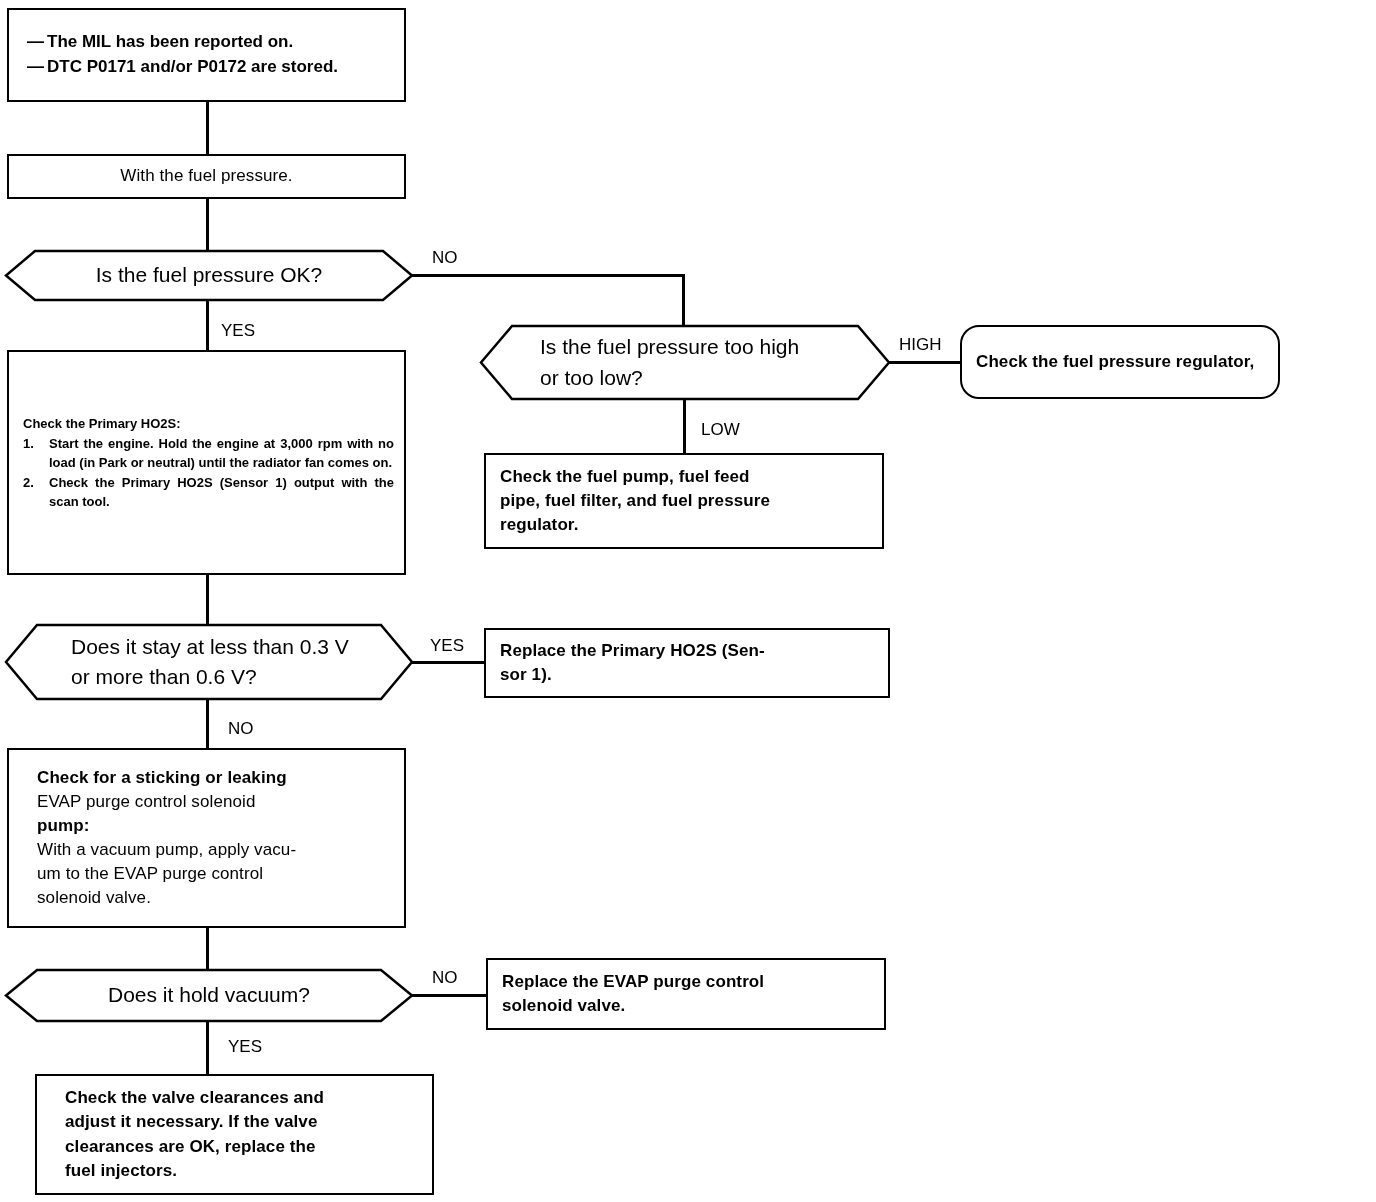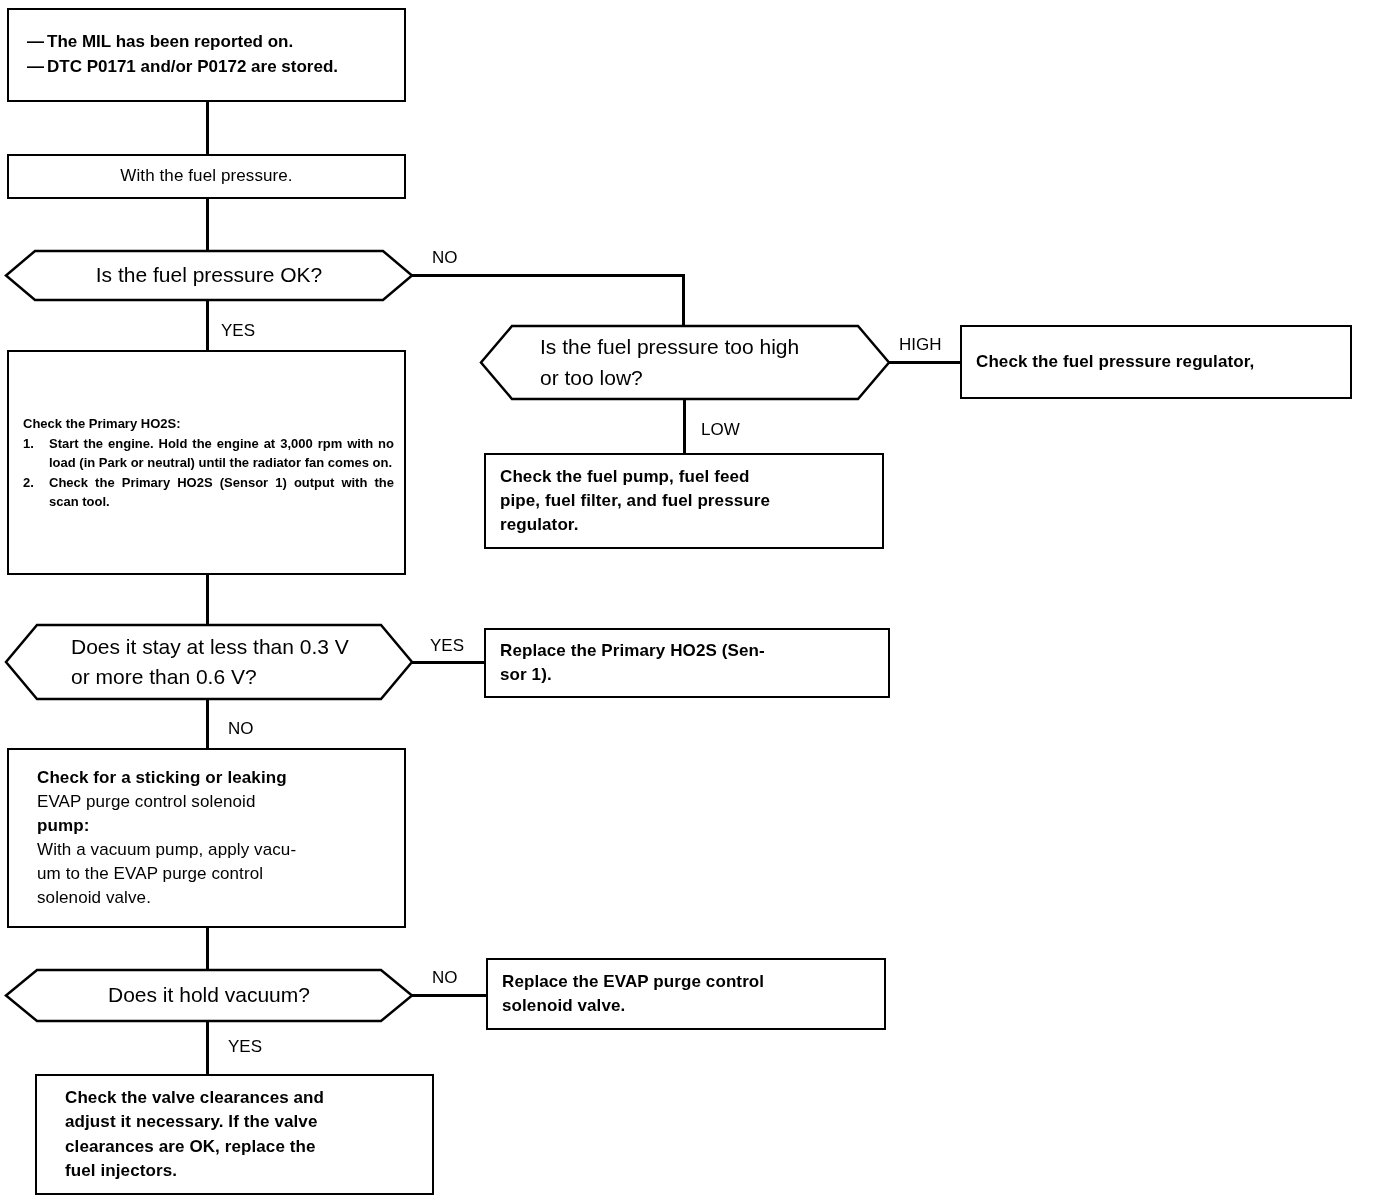--- a/index.html
+++ b/index.html
@@ -160,21 +160,21 @@
     </svg>
     <div class="hextxt" style="padding:0 0 0 60px;">
       <div>Is the fuel pressure too high</div>
       <div>or too low?</div>
     </div>
   </div>
 
   <div class="hline" style="left:889px; top:361px; width:73px;"></div>
   <div class="elabel" style="left:899px; top:336px;">HIGH</div>
 
-  <div class="box bold" style="left:960px; top:325px; width:392px; height:74px;">
+  <div class="box bold" style="left:960px; top:325px; width:320px; height:74px;border-radius:19px;">
     <div class="txt">
       <div>Check the fuel pressure regulator,</div>
     </div>
   </div>
 
   <div class="vline" style="left:683px; top:399px; height:54px;"></div>
   <div class="elabel" style="left:701px; top:421px;">LOW</div>
 
   <div class="box bold" style="left:484px; top:453px; width:400px; height:96px;">
     <div class="txt">

